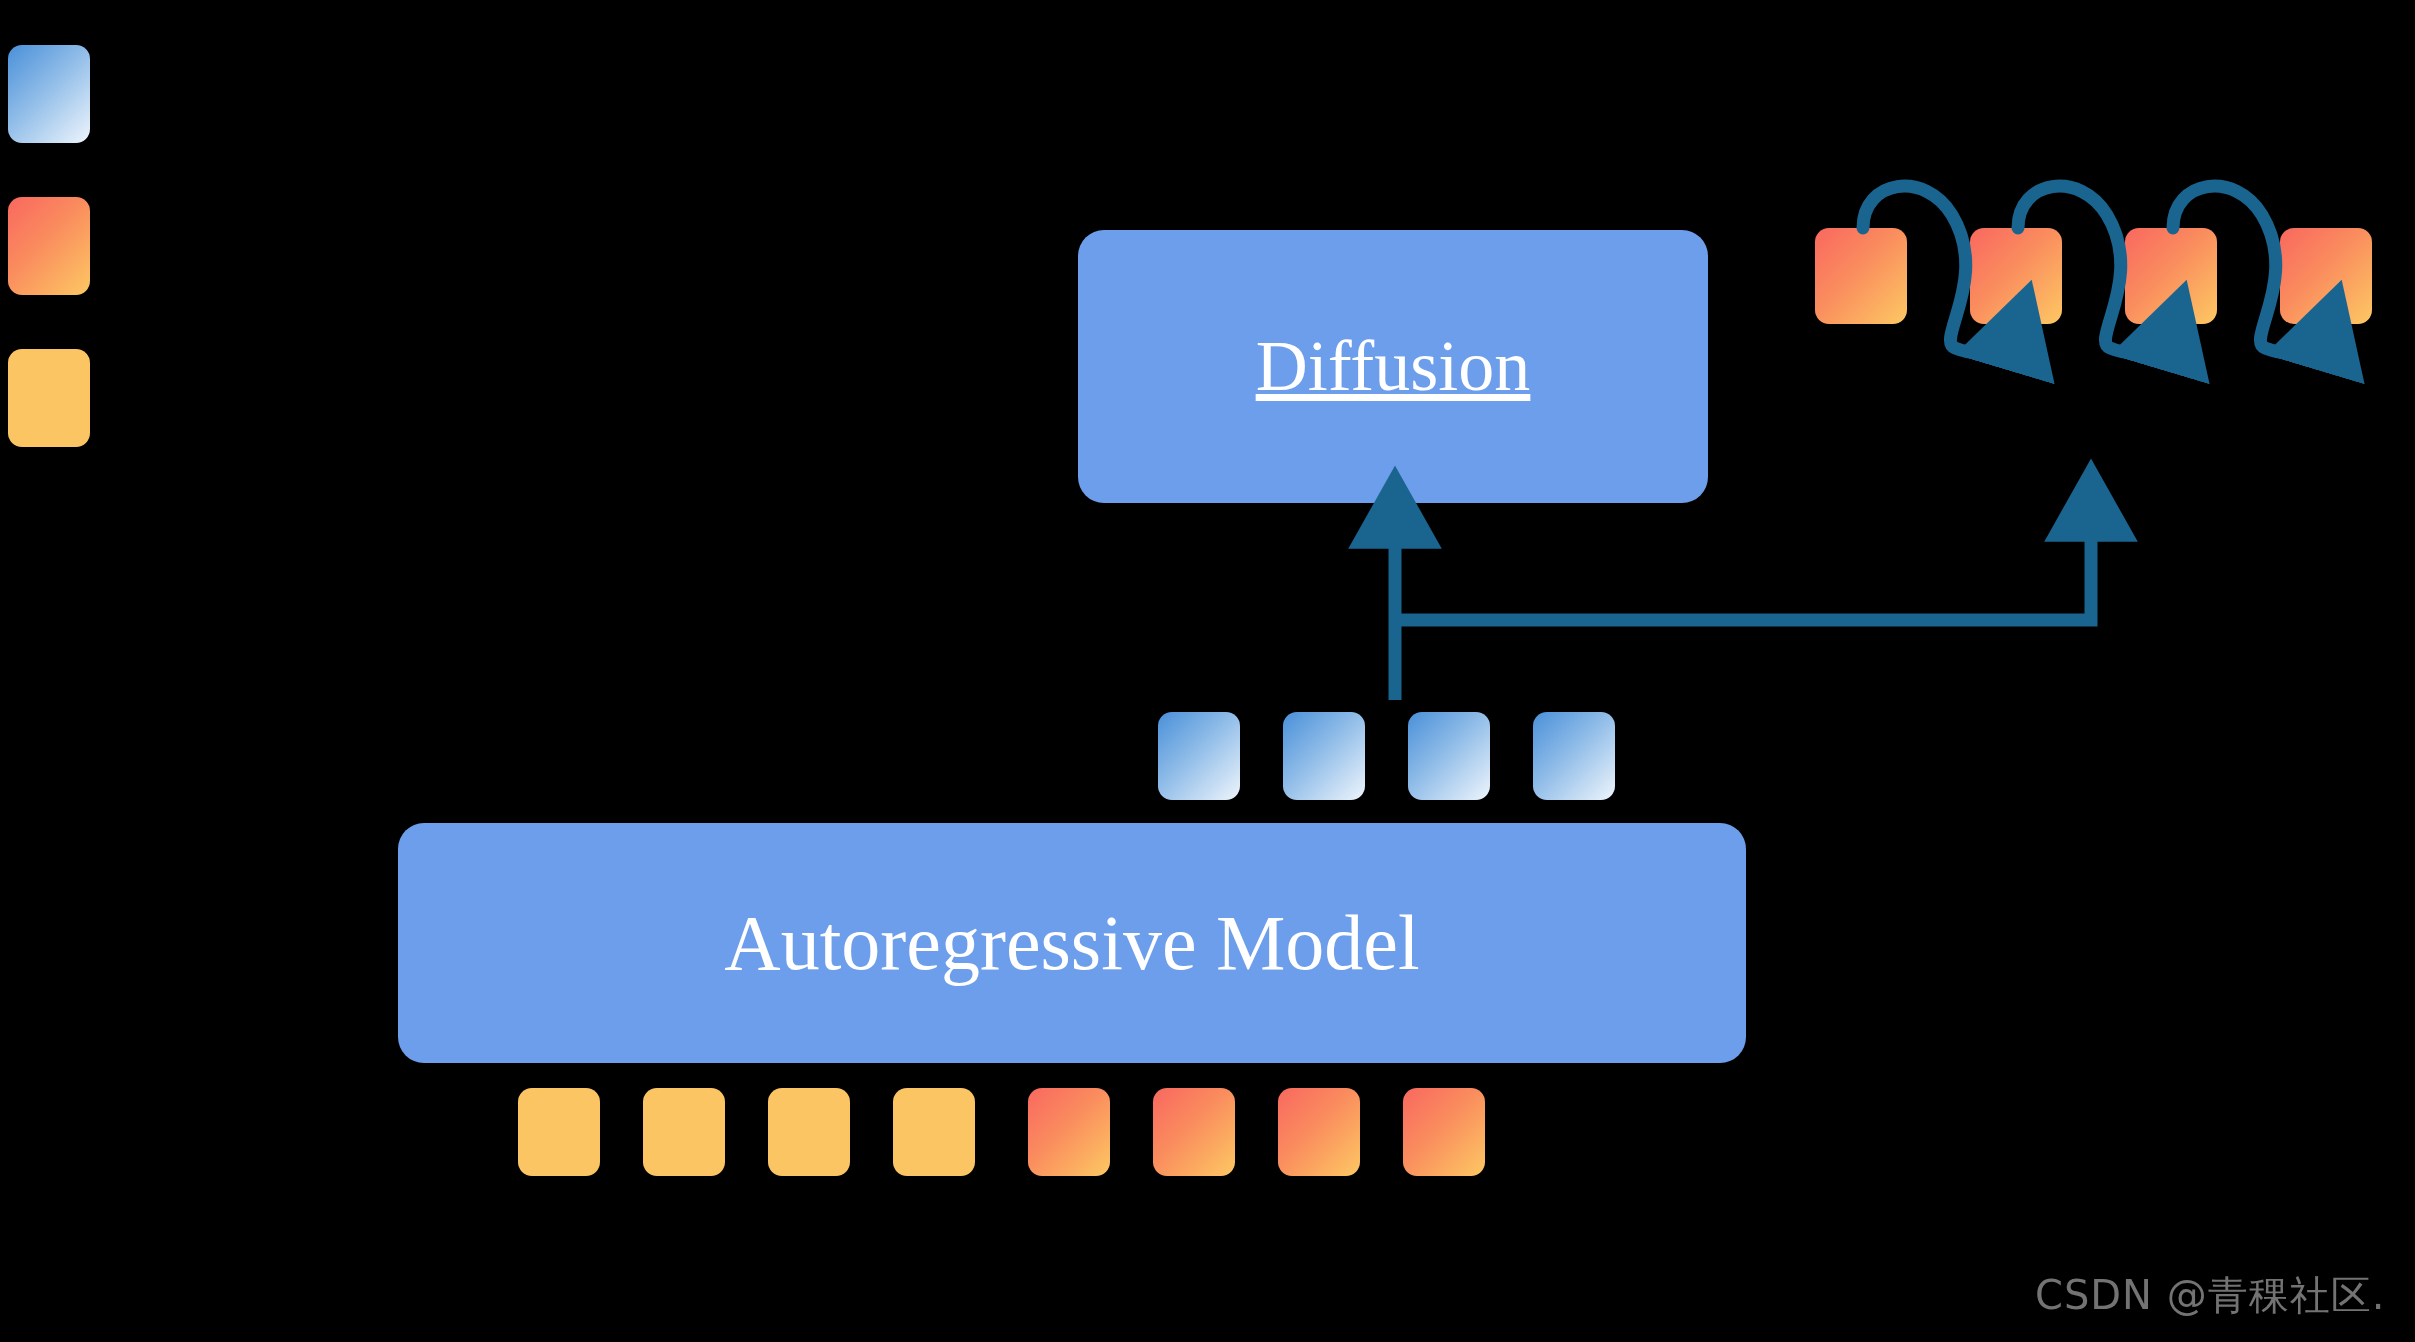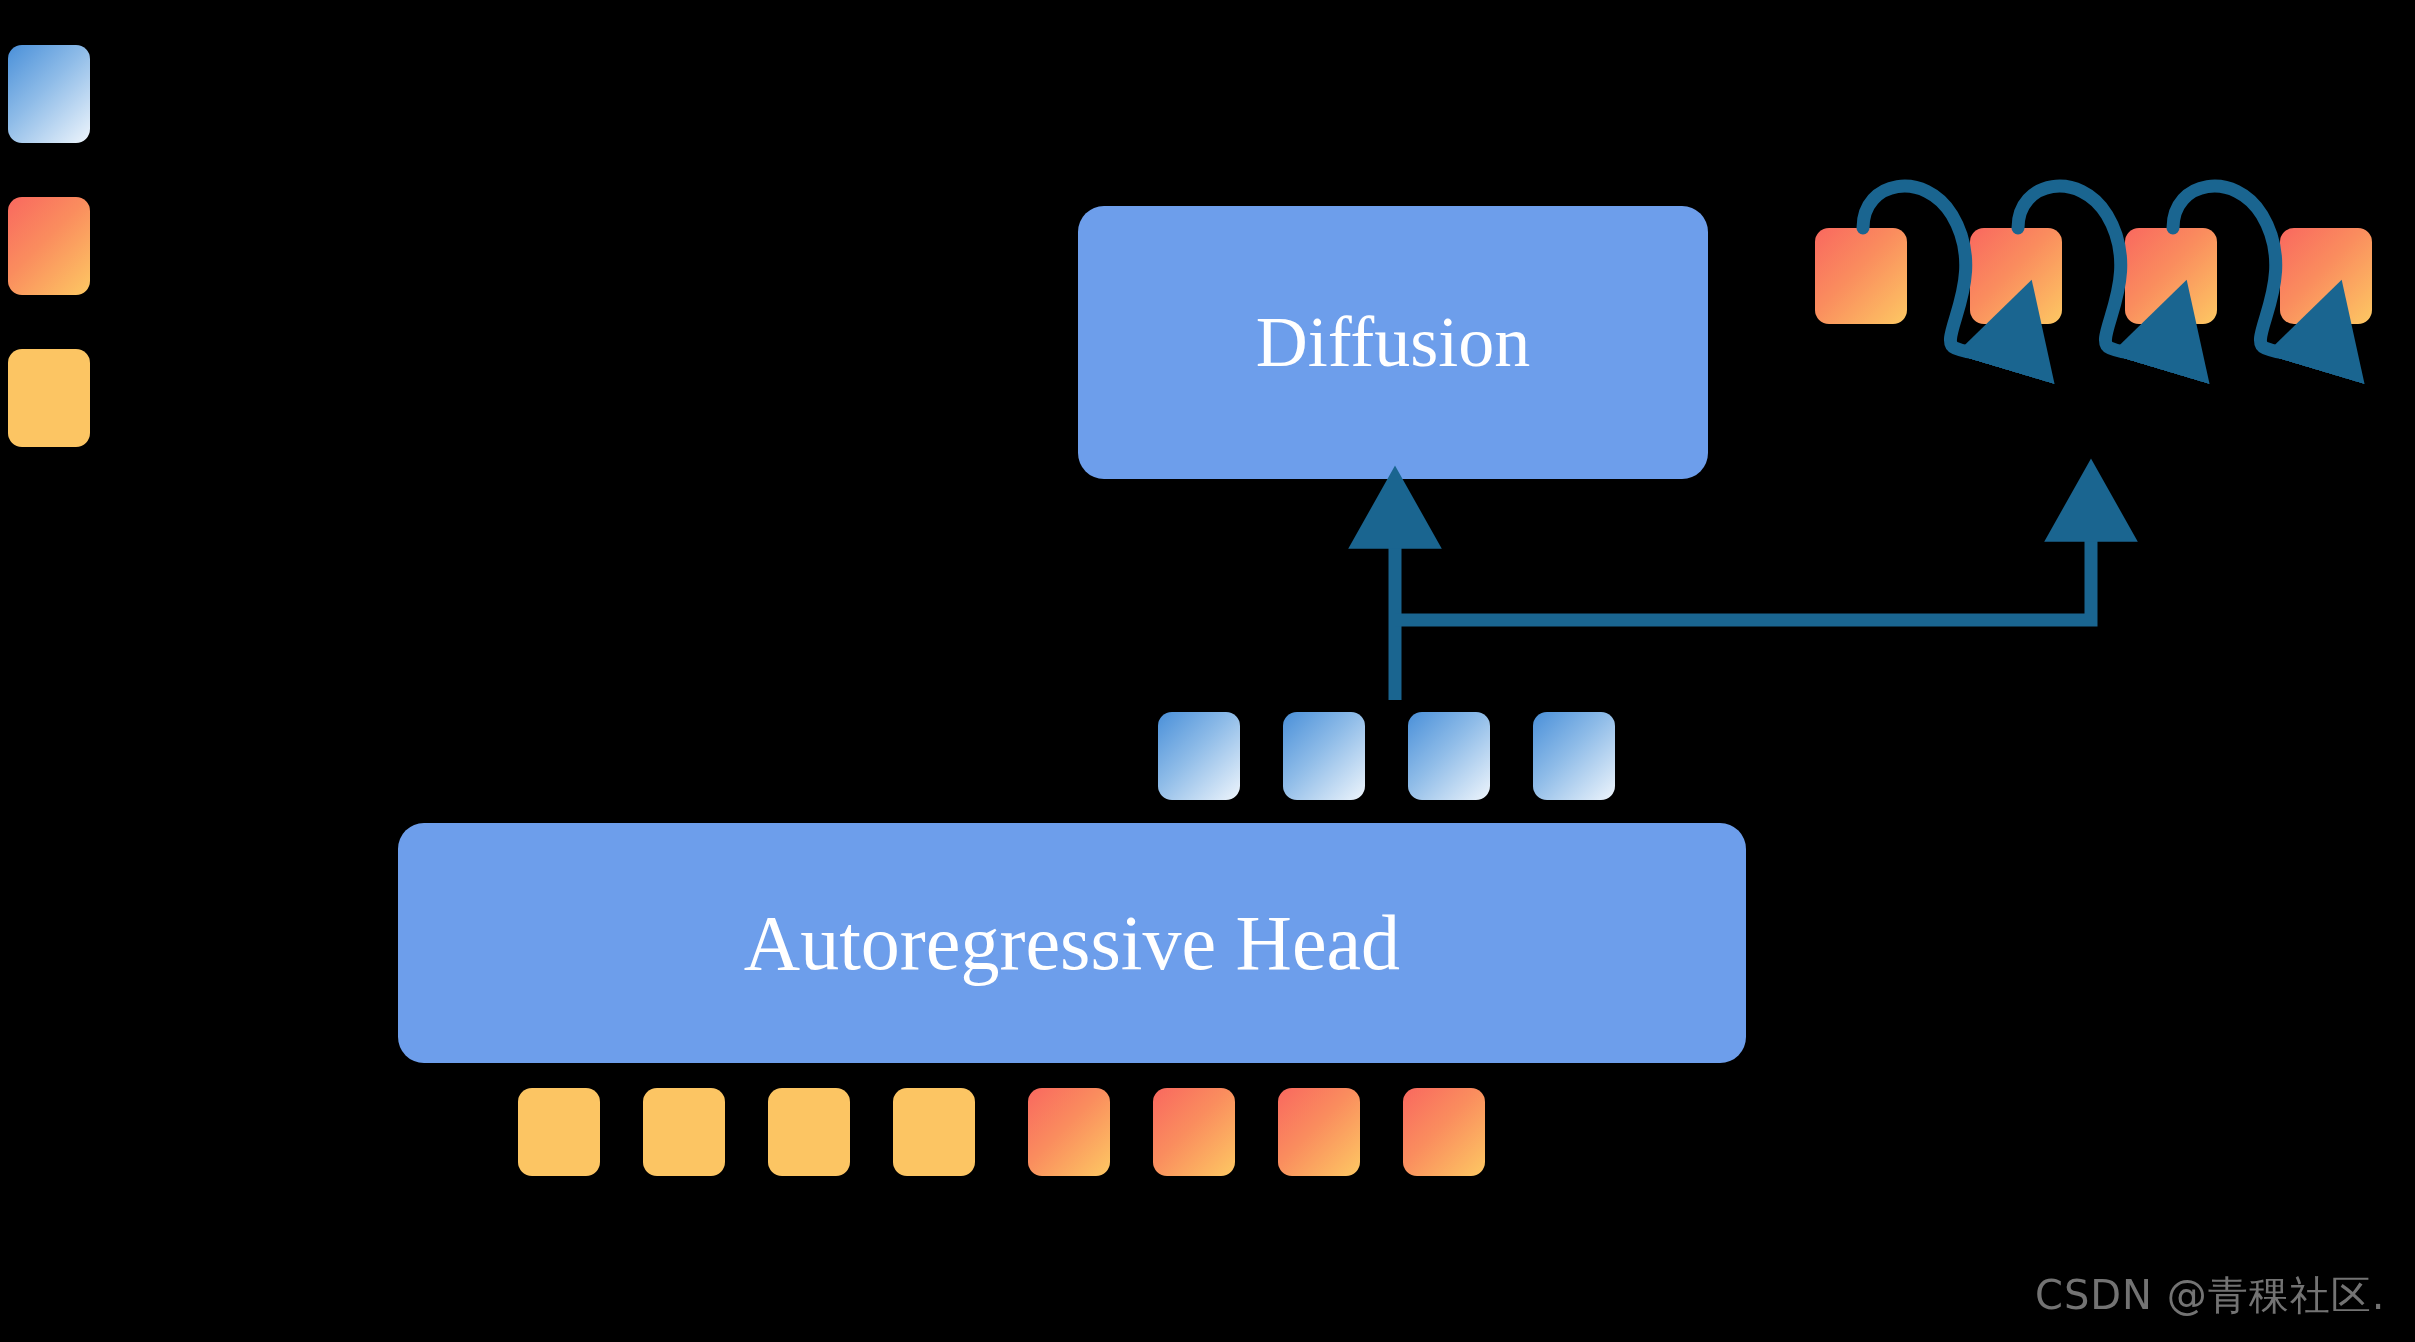--- a/index.html
+++ b/index.html
@@ -49,22 +49,23 @@
     line-height: 1.16;
     font-family: "Liberation Serif", "DejaVu Serif", serif;
   }
 
   
   #legend-blue   { left: 8px;  top: 45px;  width: 82px;  height: 98px; }
   #legend-orange { left: 8px;  top: 197px; width: 82px;  height: 98px; }
   #legend-yellow { left: 8px;  top: 349px; width: 82px;  height: 98px; }
 
   #dit-box {
-    left: 1078px; top: 206px; width: 630px; height: 273px;
+    left: 1078px; top: 230px; width: 630px; height: 273px;
     font-size: 72px;
+    text-decoration: underline;
   }
   #lmhead-box {
     left: 1805px; top: 398px; width: 610px; height: 98px;
     font-size: 53px;
   }
   #ar-box {
     left: 398px; top: 823px; width: 1348px; height: 240px;
     font-size: 78px;
   }
 
@@ -101,21 +102,21 @@
   <div class="tile tile-yellow" id="legend-yellow"></div>
 
   <div class="box" id="dit-box">
     <div>
       <div>Diffusion</div>
     </div>
   </div>
 
 
   <div class="box" id="ar-box">
-    <span>Autoregressive Head</span>
+    <span>Autoregressive Model</span>
   </div>
 
   <div class="tile tile-orange-grad out-tile" style="left:1815px"></div>
   <div class="tile tile-orange-grad out-tile" style="left:1970px"></div>
   <div class="tile tile-orange-grad out-tile" style="left:2125px"></div>
   <div class="tile tile-orange-grad out-tile" style="left:2280px"></div>
 
   <div class="tile tile-blue-grad mid-tile" style="left:1158px"></div>
   <div class="tile tile-blue-grad mid-tile" style="left:1283px"></div>
   <div class="tile tile-blue-grad mid-tile" style="left:1408px"></div>

